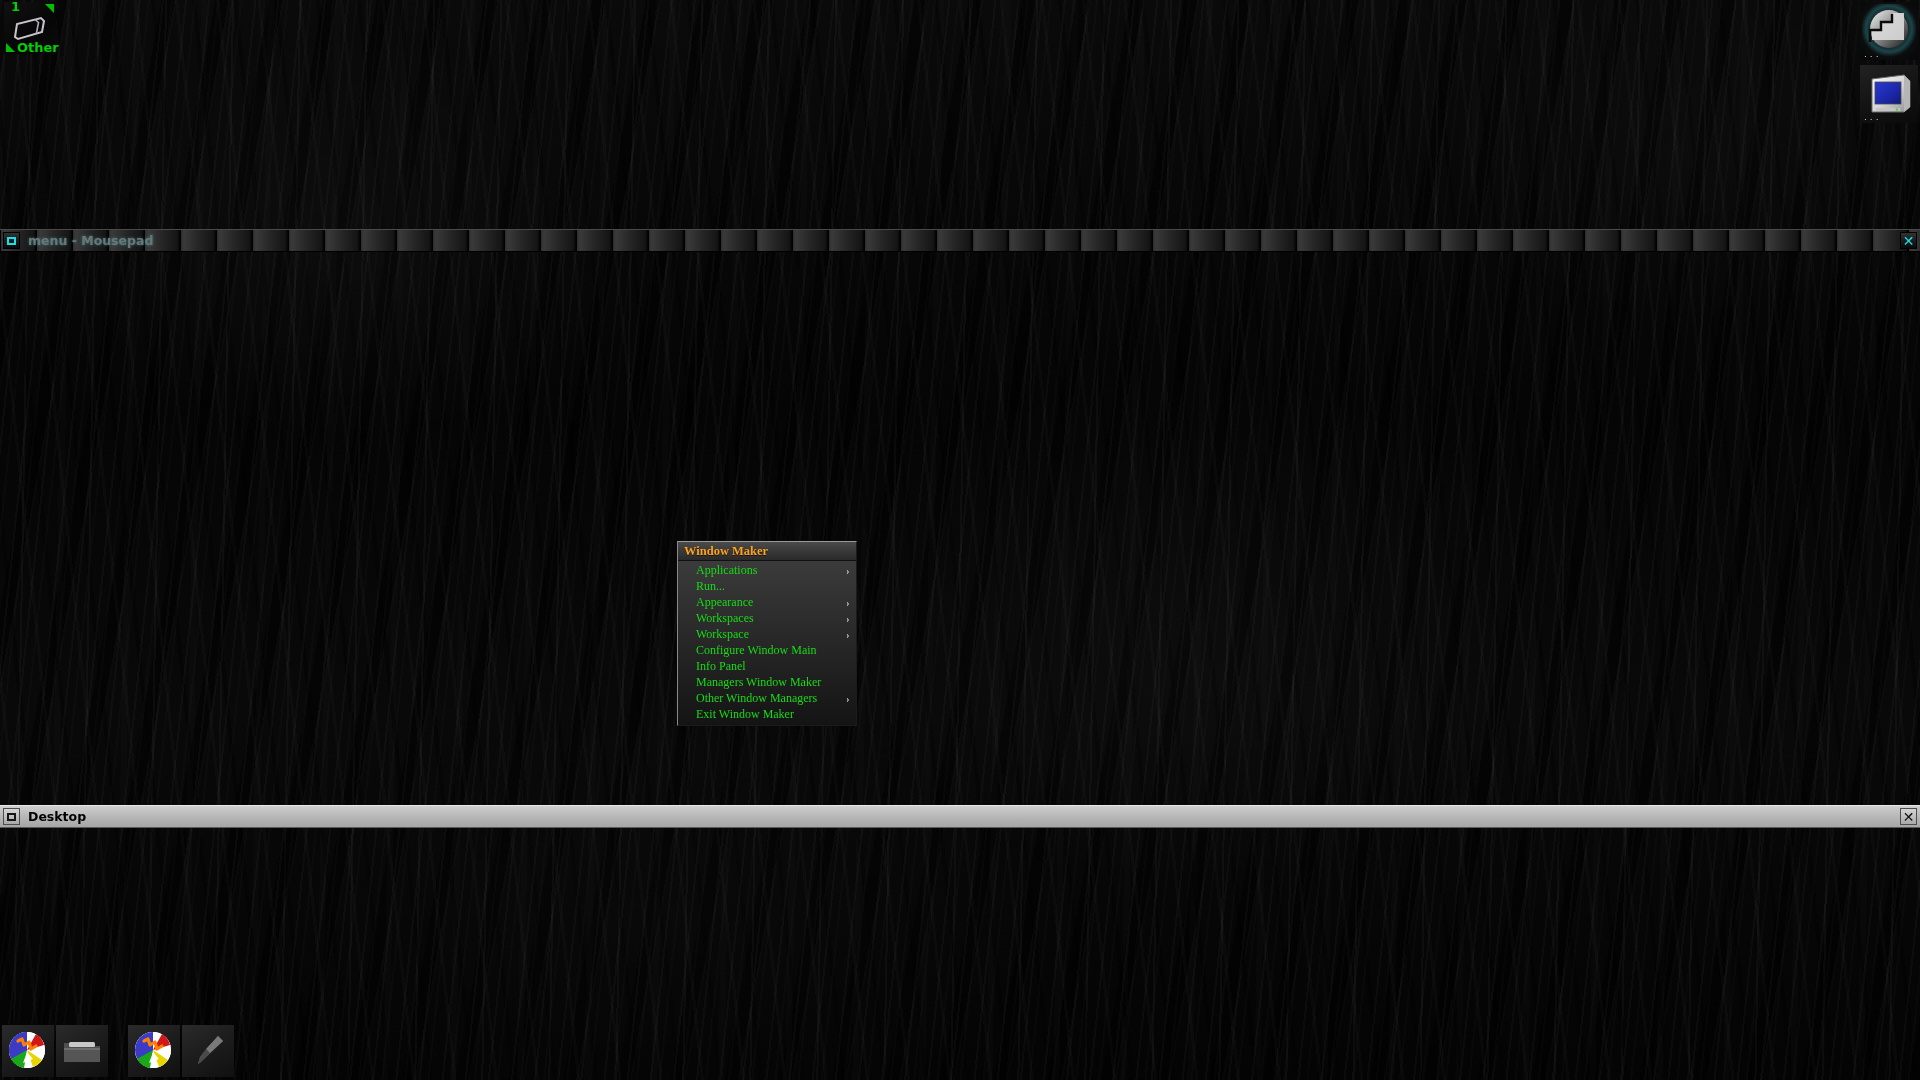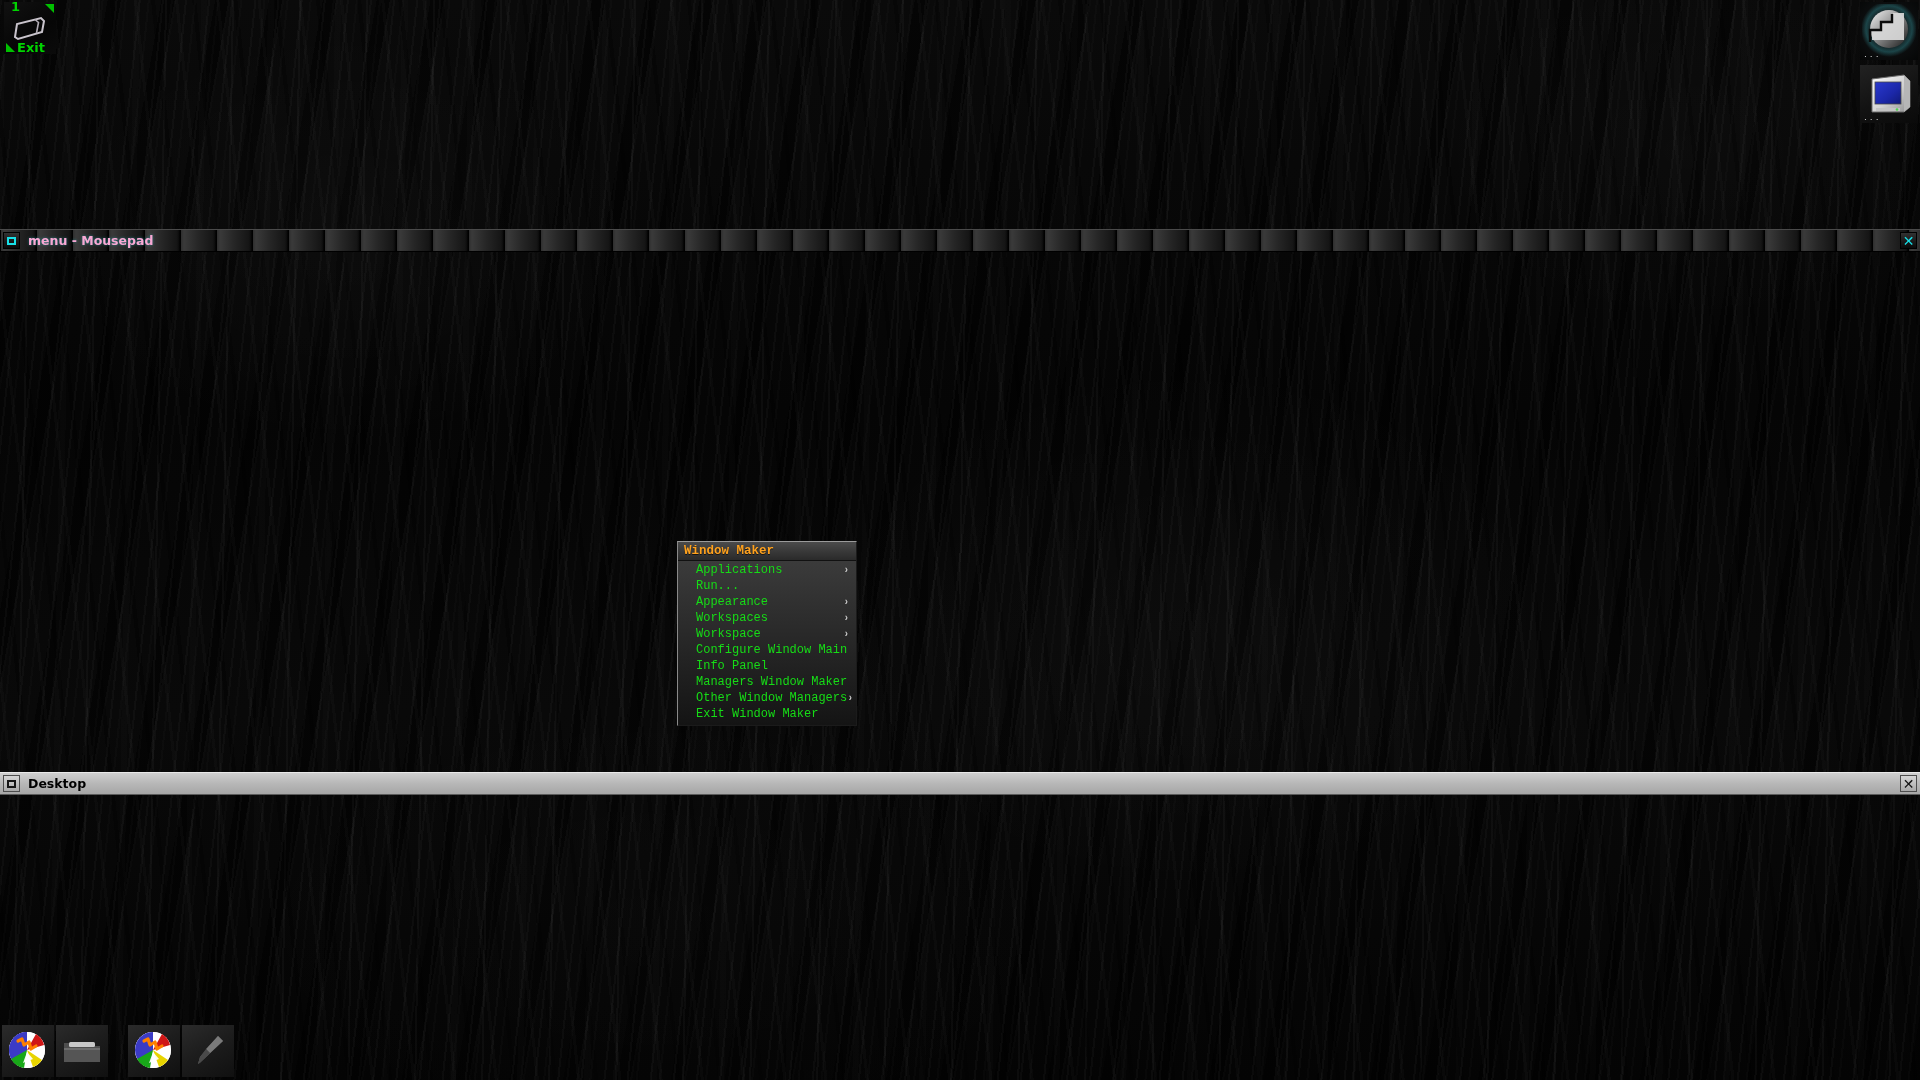--- a/index.html
+++ b/index.html
@@ -168,35 +168,35 @@
   .titlebar.active .x-glyph { color: #18e0e8; }
   .titlebar.inactive .x-glyph { color: #101010; }
 
   .tb-title {
     position: absolute; left: 28px; top: 0; height: 23px;
     display: flex; align-items: center;
     font-size: 12.5px; font-weight: bold;
     font-family: "DejaVu Sans", sans-serif;
     white-space: nowrap;
   }
-  .titlebar.active .tb-title { color: #f9a8d4; text-shadow: 0 0 3px rgba(24,224,232,0.45); }
+  .titlebar.active .tb-title { color: #737373; text-shadow: 0 0 3px rgba(24,224,232,0.45); }
   .titlebar.inactive .tb-title { color: #000; }
 
   
   #root-menu {
     position: absolute;
     left: 677px; top: 541px;
     width: 180px;
     z-index: 40;
     border-left: 1px solid #8a8a8a;
     border-top: 1px solid #9a9a9a;
     border-right: 1px solid #1b1b1b;
     border-bottom: 1px solid #1b1b1b;
     box-sizing: border-box;
-    font-family: Liberation Mono, monospace;
+    font-family: Liberation Serif, serif;
   }
   #root-menu .menu-title {
     height: 19px;
     box-sizing: border-box;
     background: linear-gradient(180deg, #4b4b4b 0%, #3b3b3b 45%, #2a2a2a 100%);
     border-bottom: 1px solid #111;
     color: #ffa21e;
     font-size: 12.5px; font-weight: bold;
     display: flex; align-items: center;
     padding-left: 6px;
@@ -246,21 +246,21 @@
 <body>
 
 <div id="desktop">
 
   <div class="wall"></div>
 
   <div id="clip">
     <div class="arr arr-tr"></div>
     <div class="arr arr-bl"></div>
     <div class="clip-num">1</div>
-    <div class="clip-label">Exit</div>
+    <div class="clip-label">Other</div>
     <svg class="clipart" viewBox="0 0 38 30">
       <path d="M4 24 L6 11 L30 5 L33 8 L31 19 L7 26 Z" fill="none" stroke="#c9c4cc" stroke-width="2"></path>
       <path d="M24 6.5 L27.5 9.5 L25.5 20" fill="none" stroke="#b0abb4" stroke-width="1.6"></path>
     </svg>
   </div>
 
   <div class="dock-tile" id="dock-icon-wmaker">
     <svg width="58" height="58" viewBox="0 0 58 58" class="icon-svg">
       <defs>
         <radialGradient id="wmglow" cx="50%" cy="46%" r="52%">
@@ -362,21 +362,21 @@
         <span class="mi-arrow">›</span>
       </div>
 
       <div class="menu-item">
         <span class="mi-label">Exit Window Maker</span>
       </div>
 
     </div>
   </div>
 
-  <div class="titlebar inactive" id="tb-desktop" style="top:772px;">
+  <div class="titlebar inactive" id="tb-desktop" style="top:805px;">
     <div class="tb-strip"></div>
     <div class="tb-btn tb-min">
       <div class="mini-sq"></div>
     </div>
     <div class="tb-title">Desktop</div>
     <div class="tb-btn tb-close">
       <span class="x-glyph">✕</span>
     </div>
   </div>
 

